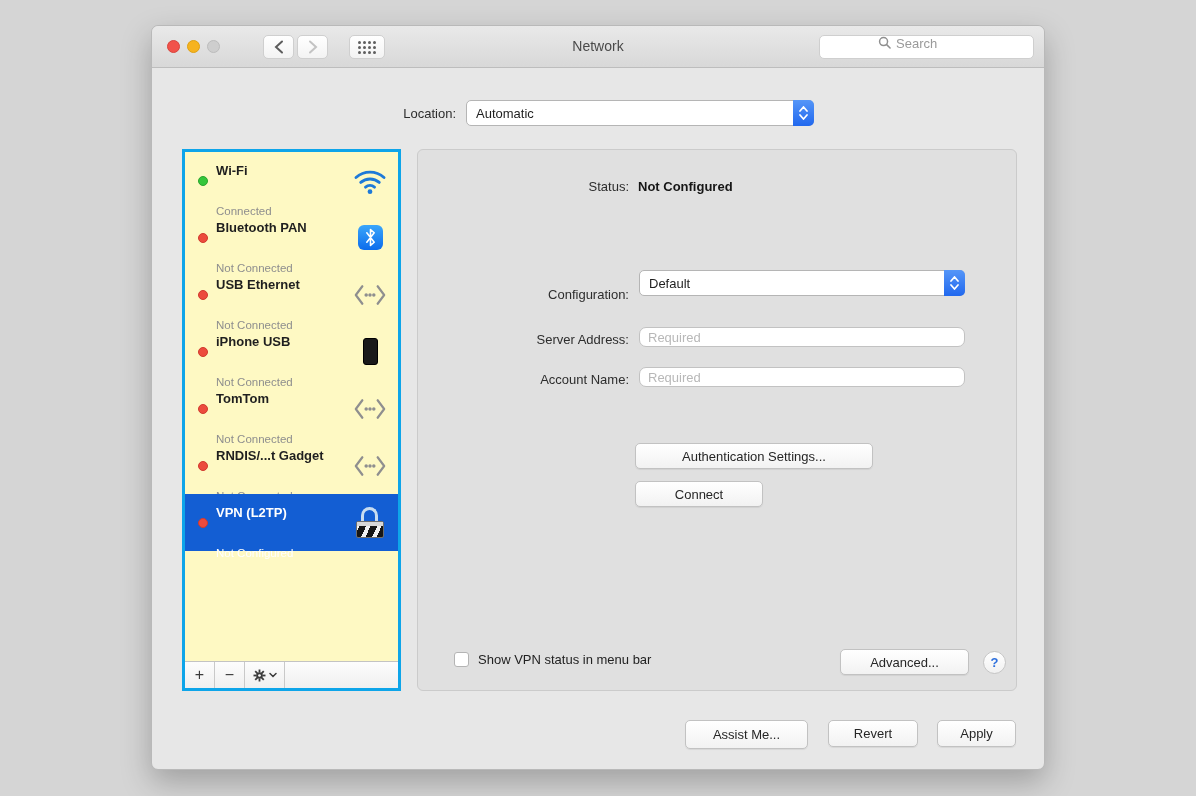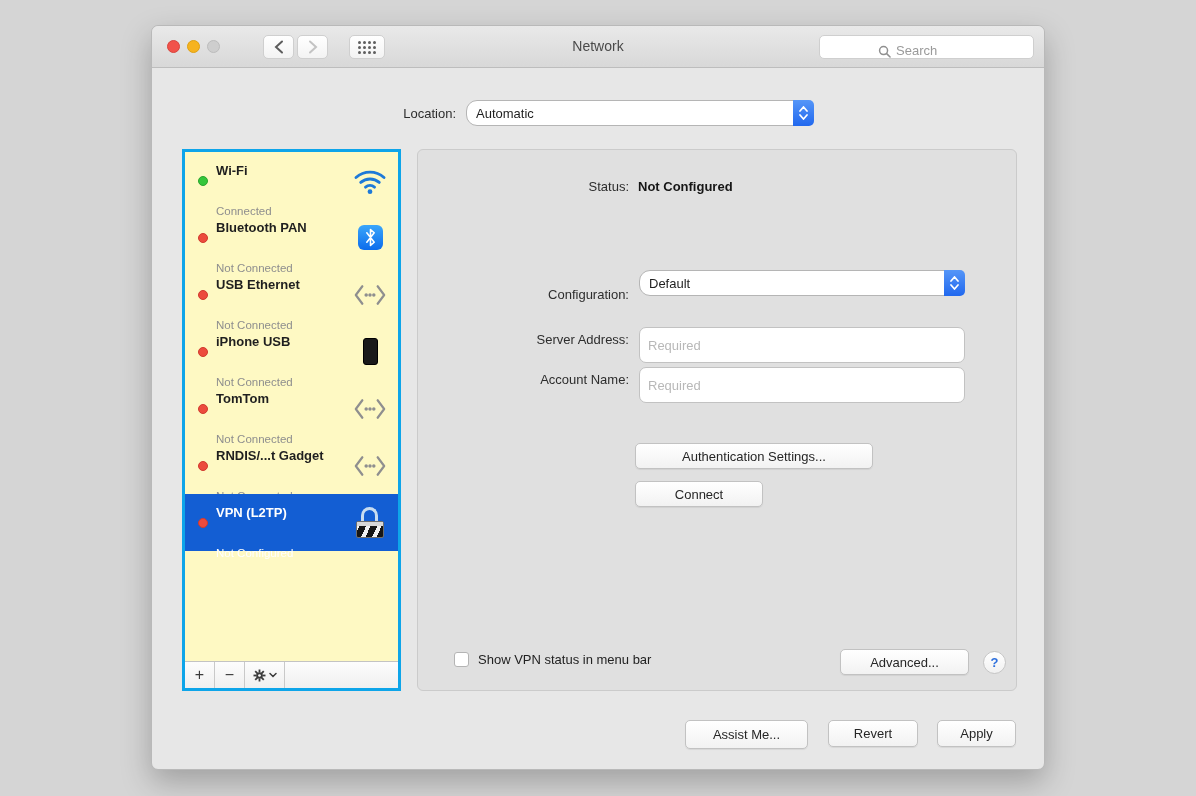--- a/index.html
+++ b/index.html
@@ -37,28 +37,28 @@
   .grid-dots { display:grid; grid-template-columns:repeat(4,3px); grid-template-rows:repeat(3,3px); gap:2px; }
   .grid-dots i { width:3px; height:3px; border-radius:50%; background:#5f5f5f; }
 
   .win-title {
     position:absolute; left:0; right:0; top:12px; text-align:center;
     font-size:14px; color:#4a4a4a;
   }
   .searchbox {
     position:absolute; right:10px; top:9px; width:215px; height:24px;
     background:#fff; border:1px solid #cfcfcf; border-radius:5px;
-    display:flex; align-items:flex-end; padding-left:58px; gap:5px;
+    display:flex; align-items:flex-start; padding-left:58px; gap:5px;
   }
   .searchbox .ph { font-size:13px; color:#9a9a9a; }
 
   
   .loc-label { position:absolute; top:80px; left:0; width:304px; text-align:right; font-size:13px; color:#2d2d2d; }
   .popup {
-    position:absolute; height:26px; background:#fff; border:1px solid #b5b5b5; border-radius:11px;
+    position:absolute; height:26px; background:#fff; border:1px solid #b5b5b5; border-radius:5px;
     font-size:13px; color:#1e1e1e; display:flex; align-items:center; padding-left:9px;
   }
   .popup .stepper {
     position:absolute; right:-1px; top:-1px; bottom:-1px; width:21px;
     background:linear-gradient(#5596f8,#2168ee); border-radius:0 5px 5px 0;
     display:flex; flex-direction:column; align-items:center; justify-content:center; gap:2px;
   }
   .loc-popup { left:314px; top:74px; width:348px; }
 
   
@@ -100,21 +100,21 @@
   
   .panel {
     position:absolute; left:265px; top:123px; width:600px; height:542px;
     background:#e0e0e0; border:1px solid #cbcbcb; border-radius:6px;padding-left:12px;
   }
   .p-label { position:absolute; left:0; width:211px; text-align:right; font-size:13px; color:#2d2d2d; }
   .status-value { position:absolute; left:220px; top:29px; font-size:13px; font-weight:bold; color:#161616; }
 
   .cfg-popup { left:221px; top:120px; width:326px; }
   .txt-input {
-    position:absolute; left:221px; width:326px; height:36px;
+    position:absolute; left:221px; width:326px; height:20px;
     background:#fff; border:1px solid #c2c2c2; border-radius:7px;
     font-size:13px; color:#ec4899; padding:0 8px; font-family:"Liberation Sans",sans-serif;
   }
   .txt-input::placeholder { color:#b8b8b8; opacity:1; }
 
   .btn {
     background:linear-gradient(#ffffff,#f2f2f2); border:1px solid #c2c2c2; border-radius:5px;
     font-size:13px; color:#262626; font-family:"Liberation Sans",sans-serif;
     box-shadow:0 1px 1px rgba(0,0,0,.07); text-align:center;
   }

